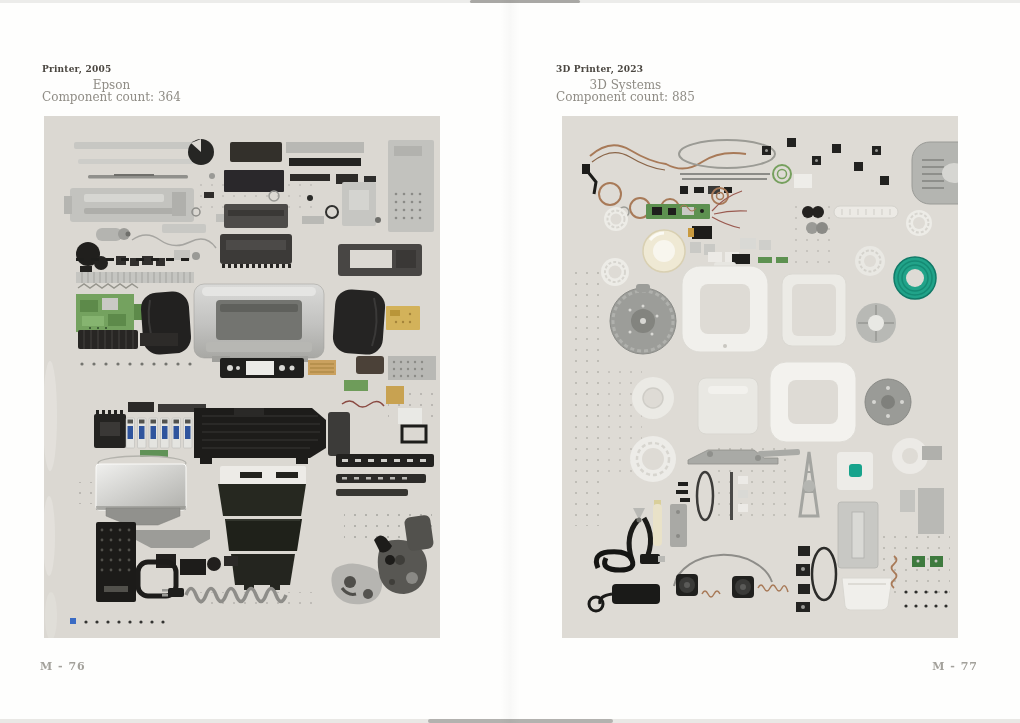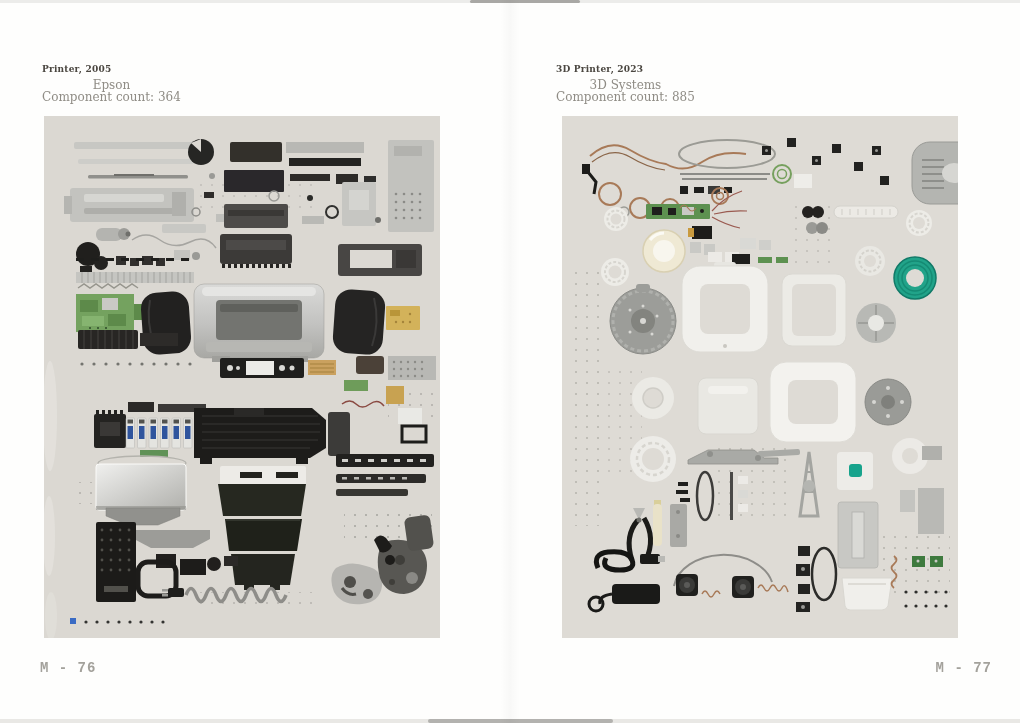--- a/index.html
+++ b/index.html
@@ -19,23 +19,23 @@
   .caption .cap-sub.first{margin-top:5px;}
   .caption.left{left:42px;}
   .caption.right{left:556px;}
   
   .photo{position:absolute;top:116px;width:396px;height:522px;
          box-shadow:inset 0 0 18px rgba(60,55,45,.05);}
   .photo.left{left:44px;background:#dbd8d2;}
   .photo.right{left:562px;background:#dedbd5;}
   .photo svg{display:block;}
   
-  .folio{position:absolute;top:660px;font-size:14px;font-weight:bold;color:#a3a19b;letter-spacing:1px;font-family:Liberation Mono, monospace;}
+  .folio{position:absolute;top:660px;font-size:11px;font-weight:bold;color:#a3a19b;letter-spacing:1px;}
   .folio.left{left:40px;}
-  .folio.right{right:28px;text-align:right;}
+  .folio.right{right:42px;text-align:right;}
 </style>
 </head>
 <body>
 
 <div id="stage">
 
   <div class="edge-strip top"></div>
   <div class="edge-smudge" style="top:0;left:470px;width:110px;height:3px;"></div>
   <div class="edge-strip bottom"></div>
   <div class="edge-smudge" style="bottom:0;left:428px;width:185px;height:4px;background:#b3b2af;"></div>

